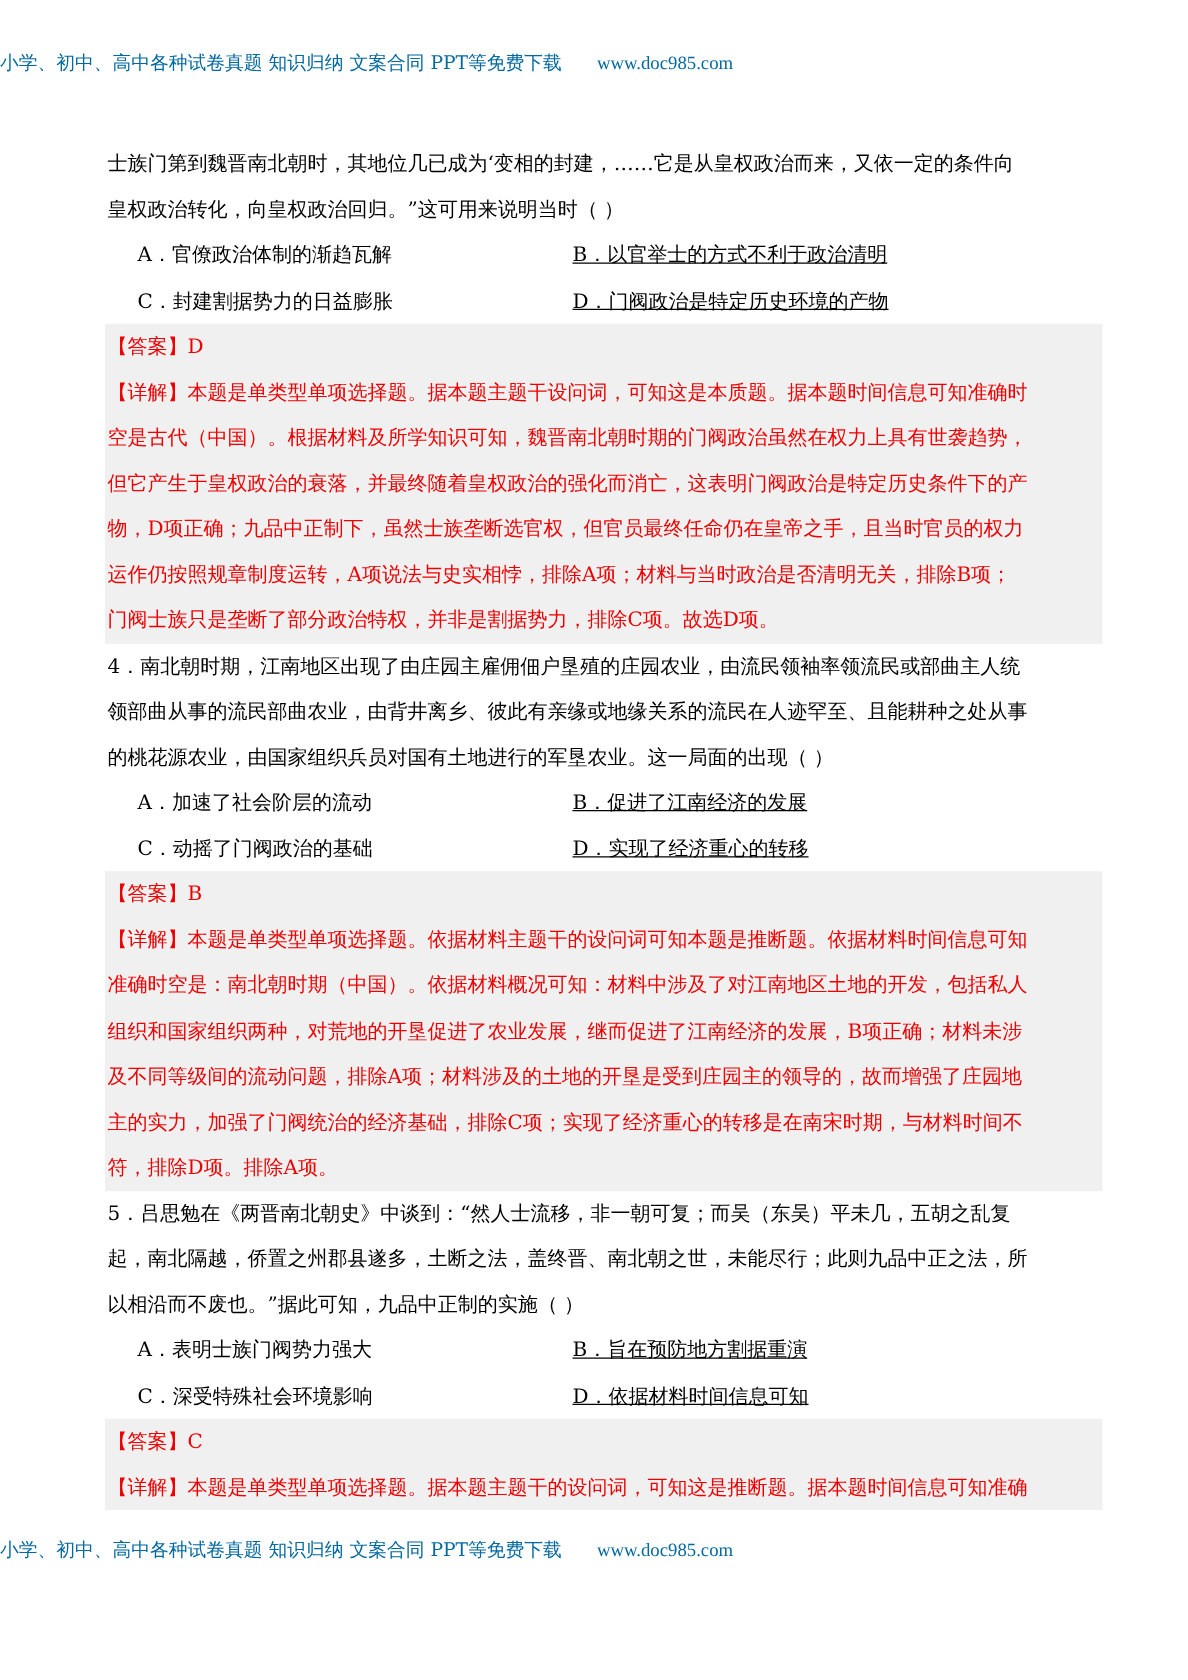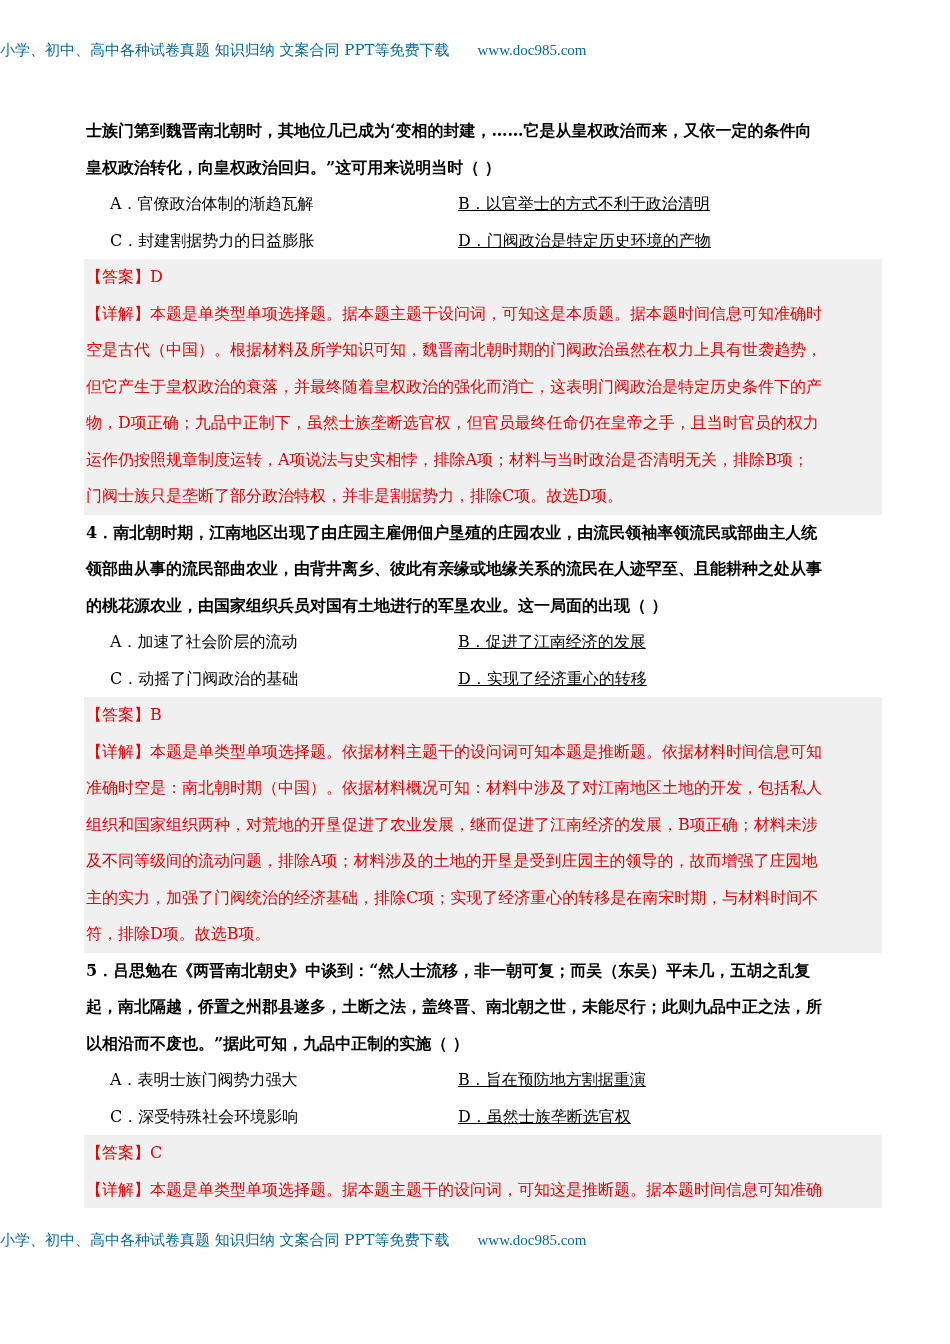--- a/index.html
+++ b/index.html
@@ -4,21 +4,21 @@
 <style>
   html, body { margin:0; padding:0; background:#ffffff; }
   body { width:950px; height:1344px; position:relative; overflow:hidden;
          font-family:"DejaVu Serif","Liberation Serif",serif; color:#000; }
   .hdr { position:absolute; left:0; width:950px; 
          font-size:15px; color:#0369a1; white-space:nowrap; }
   .hdr .url { margin-left:28px; font-family:"Liberation Serif",serif; }
   #header { top:41px; }
   #footer { top:1231px; }
   .content { position:absolute; left:86px; top:113px; width:778px; }
-  .line { font-size:16px; line-height:36.5px; height:36.5px; white-space:nowrap;font-weight:bold; }
+  .line { font-size:16px; line-height:36.5px; height:36.5px; white-space:nowrap; }
   .opts { position:relative; height:36.5px; font-size:16px; line-height:36.5px; white-space:nowrap; }
   .opt { position:absolute; top:0; }
   .opt.left { left:24px; }
   .opt.right { left:372px;text-decoration:underline; }
   .ans-box { background:#f0f0f0; margin-left:-2px; width:780px; padding:0 16px 0 2px; }
   .red { color:#ee0000; }
   .ans-line { font-size:16px; line-height:36.5px; height:36.5px; white-space:nowrap; }
 </style>
 </head>
 <body>
@@ -63,35 +63,35 @@
       <span class="opt left">C．动摇了门阀政治的基础</span>
       <span class="opt right">D．实现了经济重心的转移</span>
     </div>
     <div class="ans-box">
       <div class="ans-line red"><span>【答案】</span><span>B</span></div>
       <div class="ans-line red"><span>【详解】</span><span>本题是单类型单项选择题。依据材料主题干的设问词可知本题是推断题。依据材料时间信息可知</span></div>
       <div class="ans-line red">准确时空是：南北朝时期（中国）。依据材料概况可知：材料中涉及了对江南地区土地的开发，包括私人</div>
       <div class="ans-line red">组织和国家组织两种，对荒地的开垦促进了农业发展，继而促进了江南经济的发展，B项正确；材料未涉</div>
       <div class="ans-line red">及不同等级间的流动问题，排除A项；材料涉及的土地的开垦是受到庄园主的领导的，故而增强了庄园地</div>
       <div class="ans-line red">主的实力，加强了门阀统治的经济基础，排除C项；实现了经济重心的转移是在南宋时期，与材料时间不</div>
-      <div class="ans-line red">符，排除D项。故选B项。</div>
+      <div class="ans-line red">符，排除D项。排除A项。</div>
     </div>
   </div>
 
   <div>
     <div class="line">5．吕思勉在《两晋南北朝史》中谈到：“然人士流移，非一朝可复；而吴（东吴）平未几，五胡之乱复</div>
     <div class="line">起，南北隔越，侨置之州郡县遂多，土断之法，盖终晋、南北朝之世，未能尽行；此则九品中正之法，所</div>
     <div class="line">以相沿而不废也。”据此可知，九品中正制的实施（    ）</div>
     <div class="opts">
       <span class="opt left">A．表明士族门阀势力强大</span>
       <span class="opt right">B．旨在预防地方割据重演</span>
     </div>
     <div class="opts">
       <span class="opt left">C．深受特殊社会环境影响</span>
-      <span class="opt right">D．虽然士族垄断选官权</span>
+      <span class="opt right">D．依据材料时间信息可知</span>
     </div>
     <div class="ans-box">
       <div class="ans-line red"><span>【答案】</span><span>C</span></div>
       <div class="ans-line red"><span>【详解】</span><span>本题是单类型单项选择题。据本题主题干的设问词，可知这是推断题。据本题时间信息可知准确</span></div>
     </div>
   </div>
 
 </div>
 
 <div id="footer" class="hdr">

